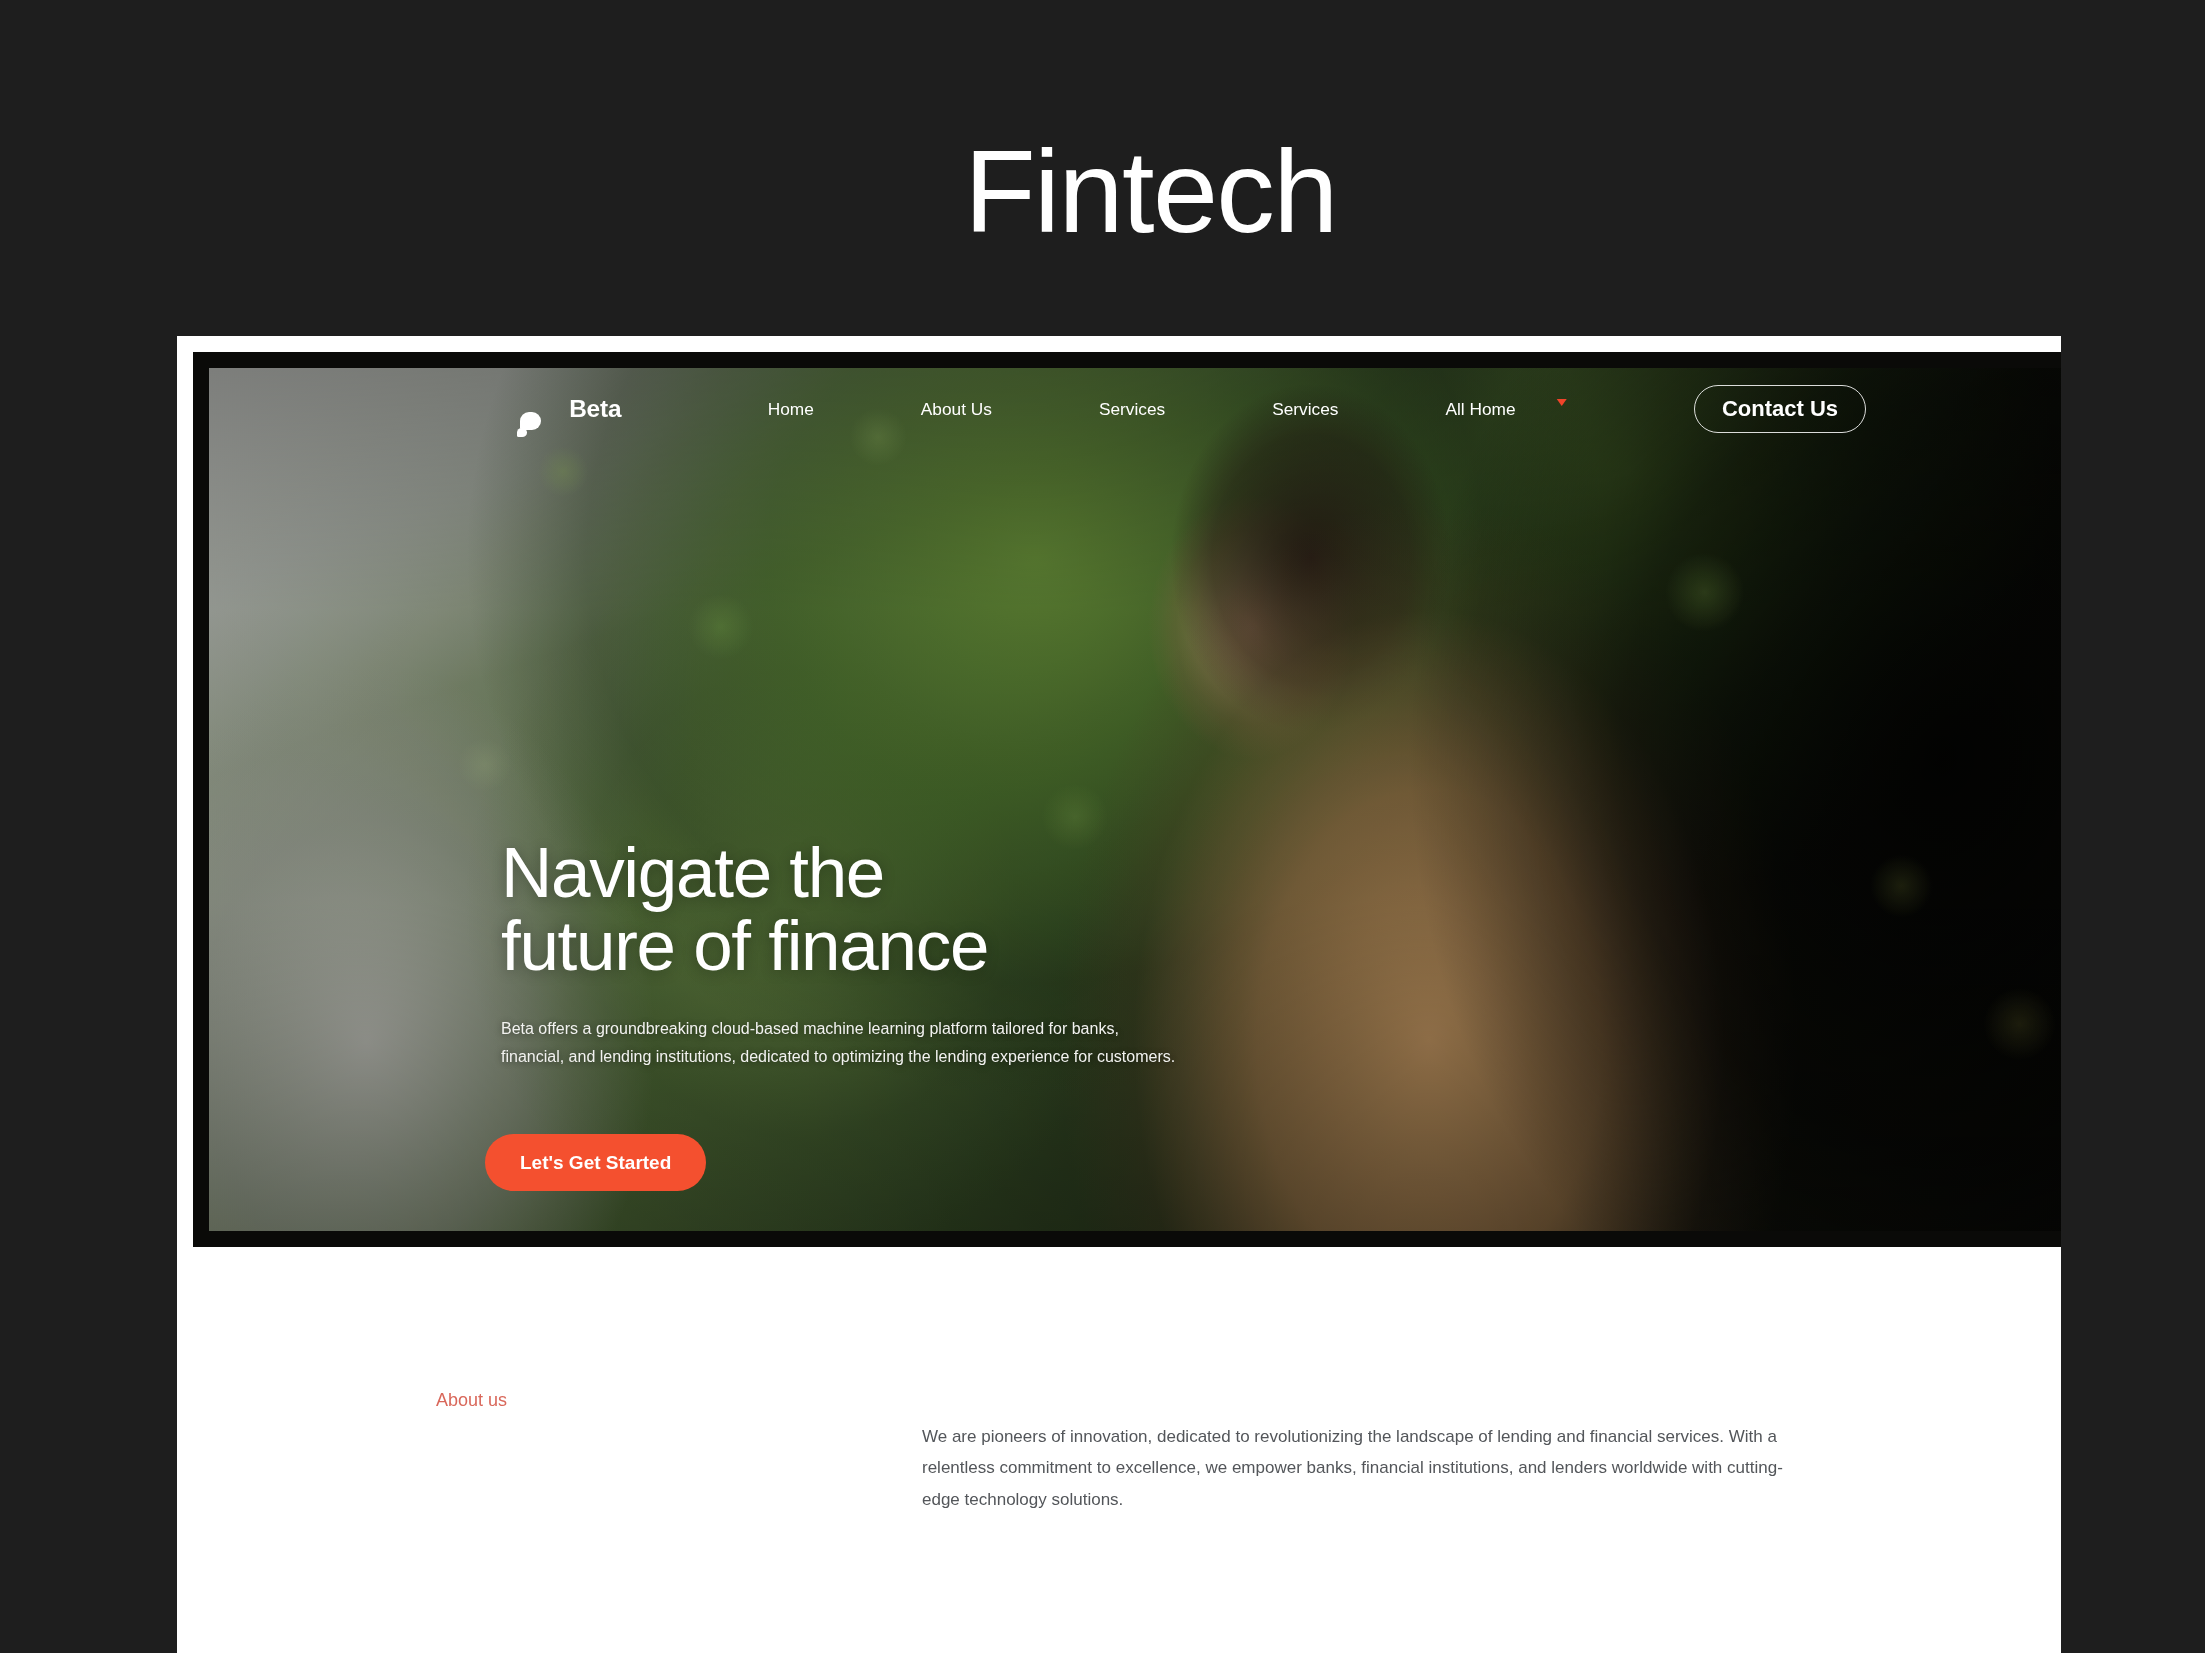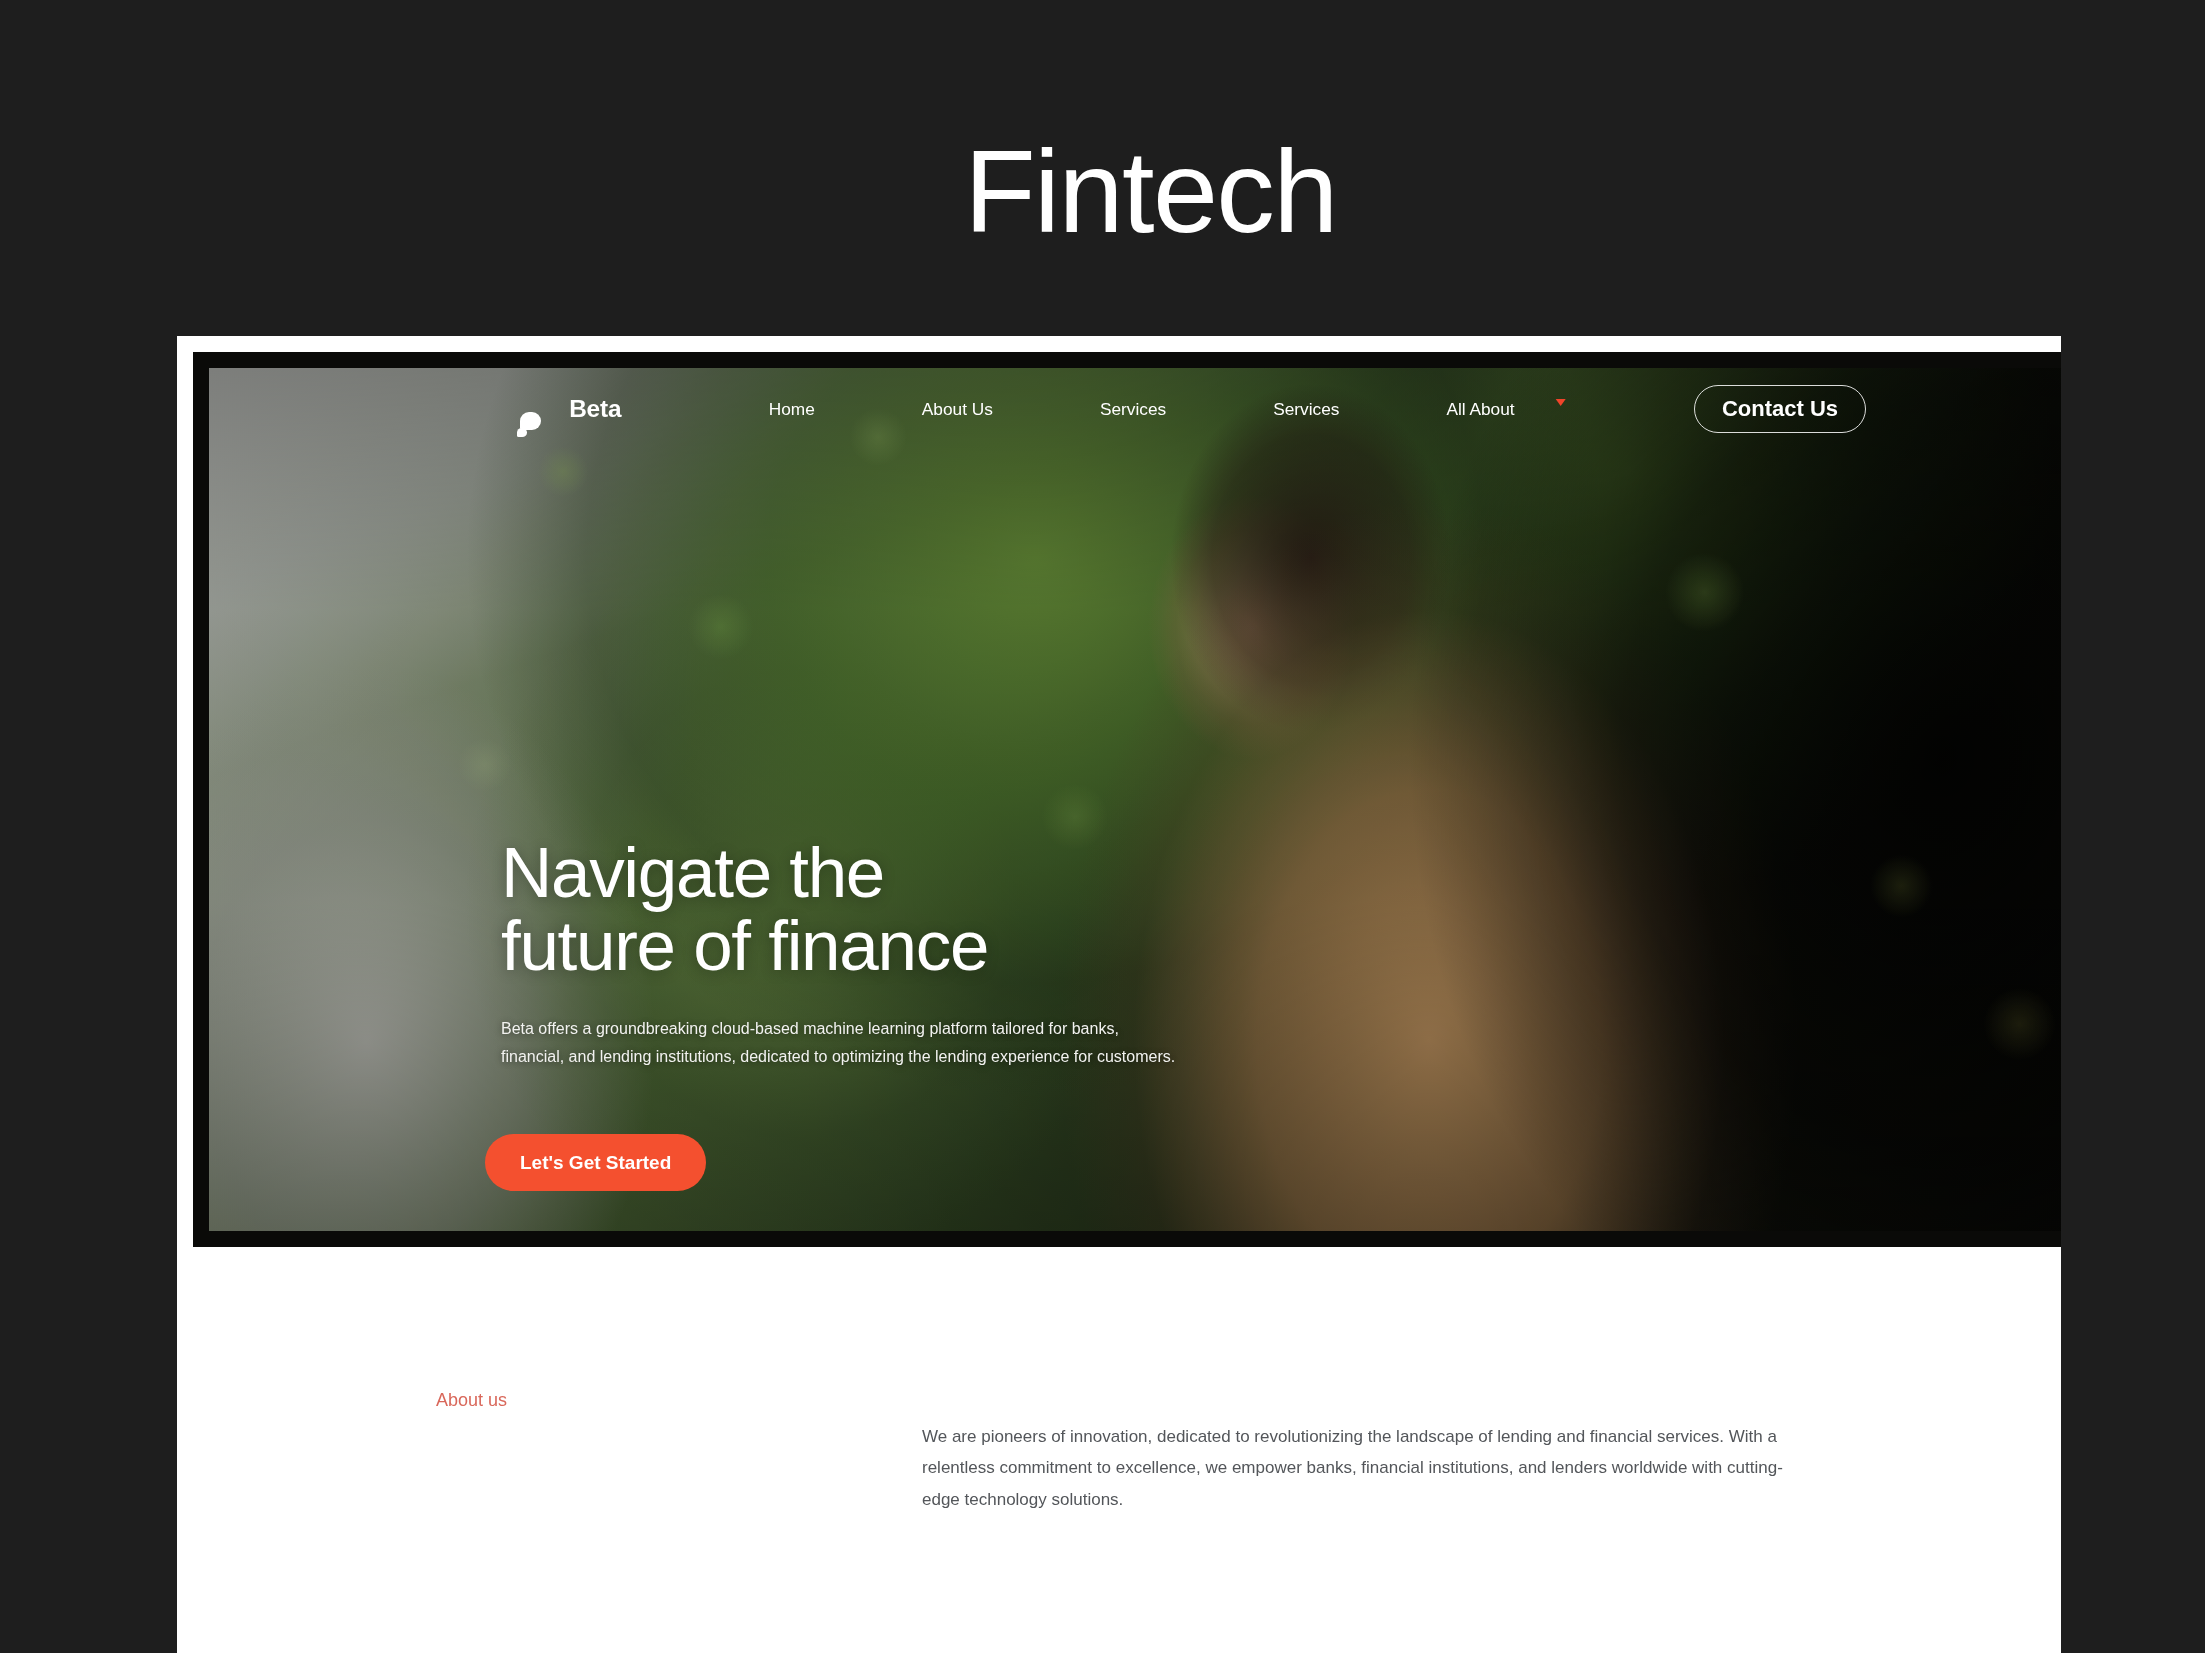--- a/index.html
+++ b/index.html
@@ -290,21 +290,21 @@
         <span class="nav-link">
           <span>About Us</span>
         </span>
         <span class="nav-link">
           <span>Services</span>
         </span>
         <span class="nav-link">
           <span>Services</span>
         </span>
         <span class="nav-link">
-          <span>All About</span>
+          <span>All Home</span>
           <span class="caret"></span>
         </span>
       </div>
 
       <button class="contact-btn">Contact Us</button>
     </nav>
 
     <div class="hero-content">
       <h1 class="hero-title">
         <span>Navigate the</span><br>

